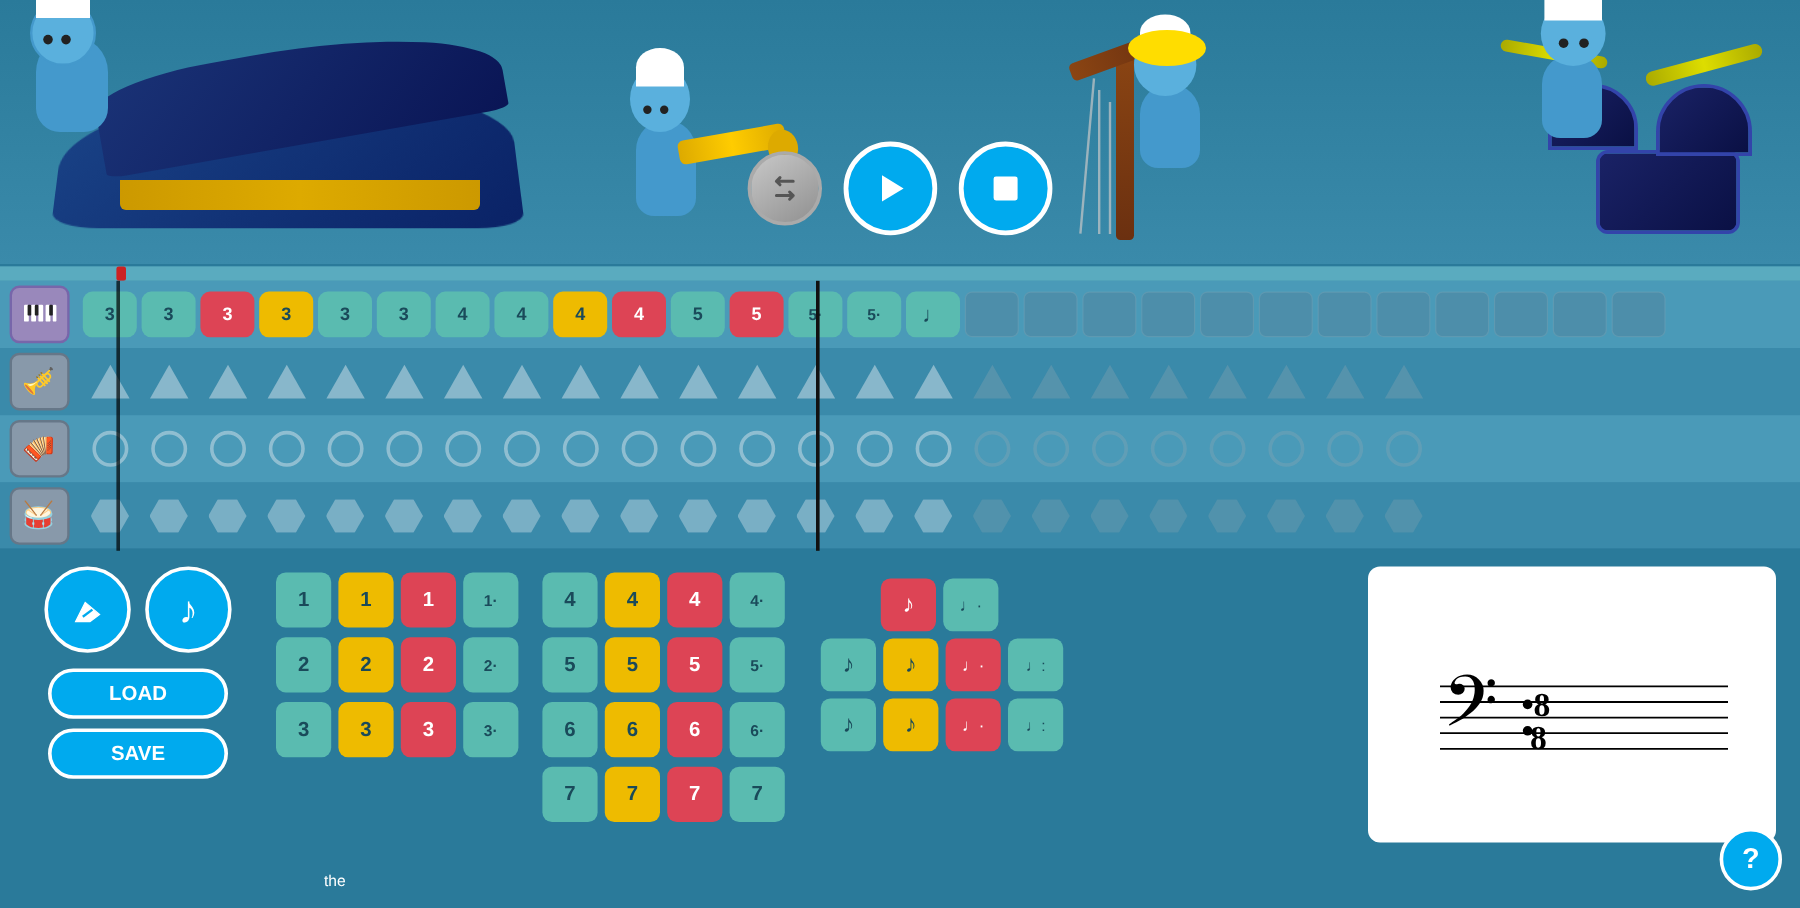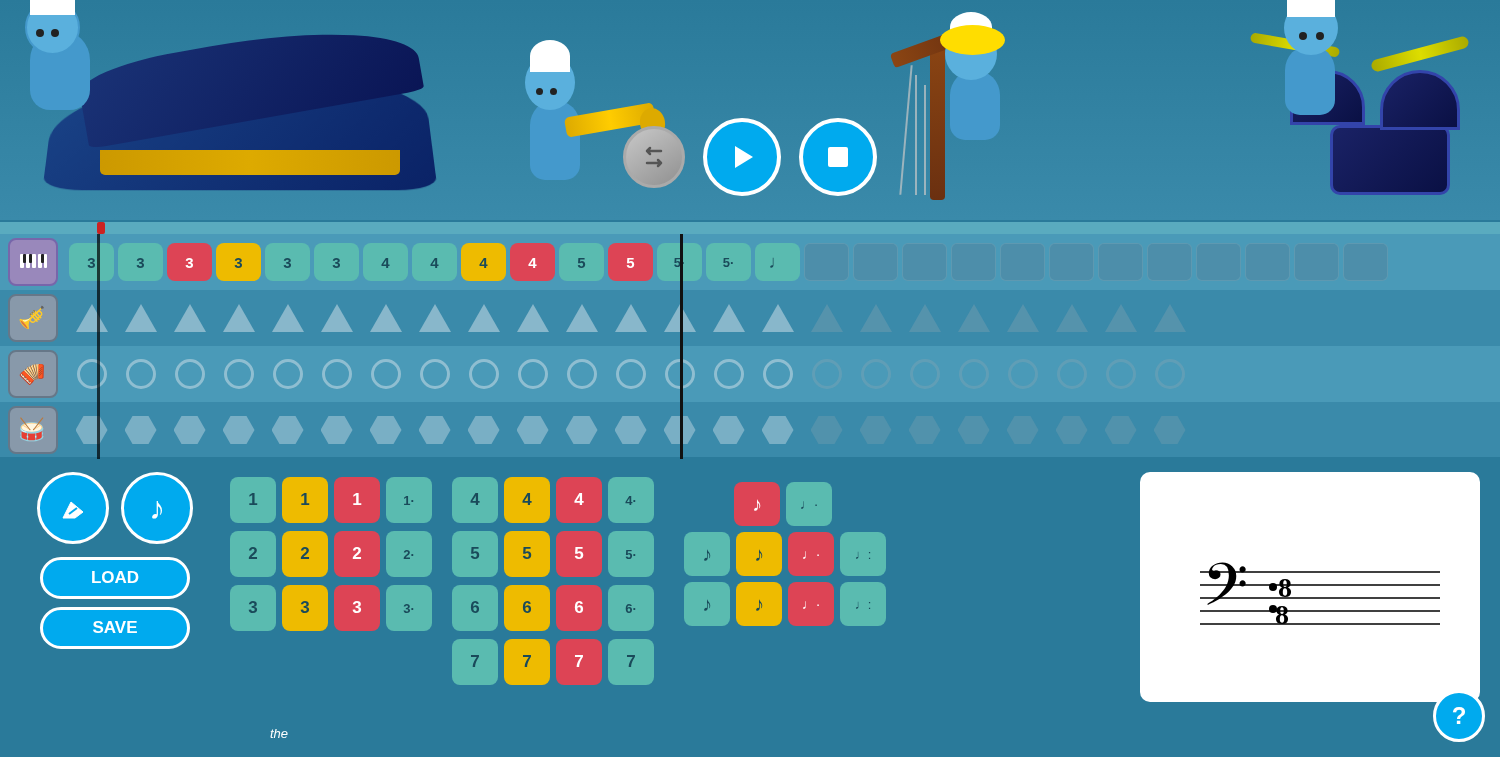--- a/index.html
+++ b/index.html
@@ -496,18 +496,18 @@
         <text x="118" y="95" font-size="28" font-weight="bold" font-family="serif" fill="black">8</text>
         <text x="115" y="122" font-size="28" font-weight="bold" font-family="serif" fill="black">8</text>
 
         <circle cx="113" cy="85" r="4" fill="black"></circle>
         <circle cx="113" cy="107" r="4" fill="black"></circle>
       </svg>
     </div>
   </div>
 
   <div style="position:absolute;bottom:20px;left:270px;text-align:center;">
-    <span style="display:block;font-size:13px;font-style:italic;color:white;margin-bottom:-4px;">the</span>
+    <span style="display:block;font-size:13px;color:white;margin-bottom:-4px;">the</span>
   </div>
 
   <button style="position:absolute;bottom:15px;right:15px;width:52px;height:52px;border-radius:50%;background:#00aaee;border:3px solid white;cursor:pointer;display:flex;align-items:center;justify-content:center;font-size:24px;font-weight:bold;color:white;">?</button>
 
 </div>
 
 </body></html>

